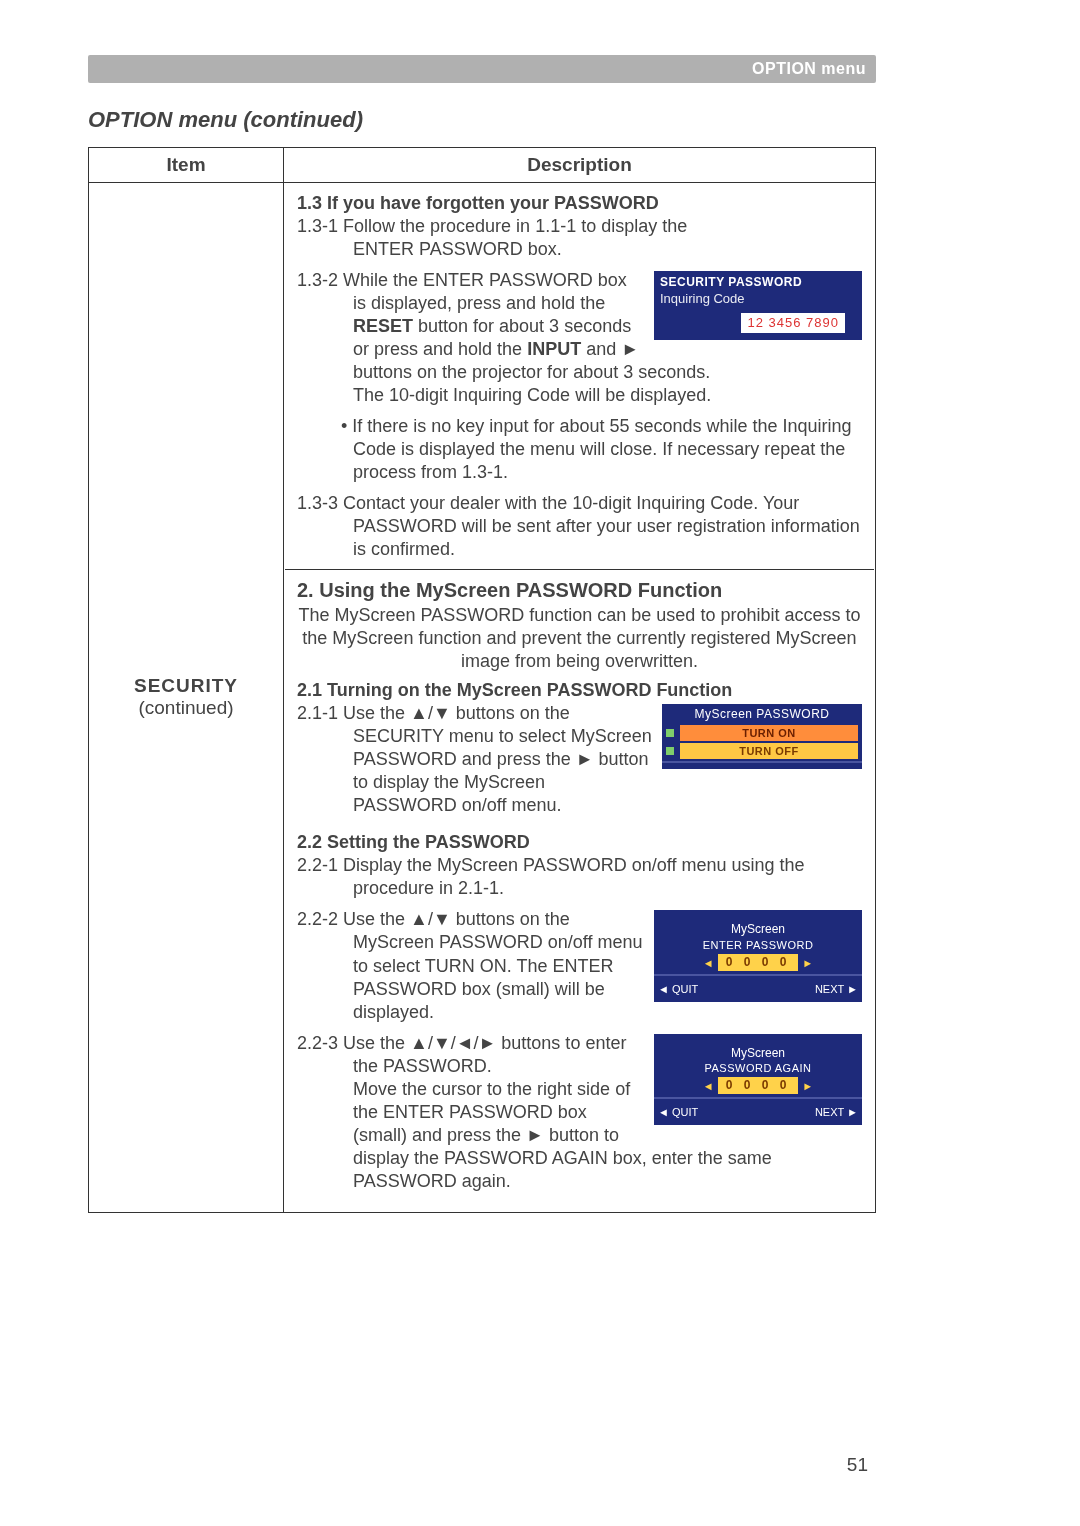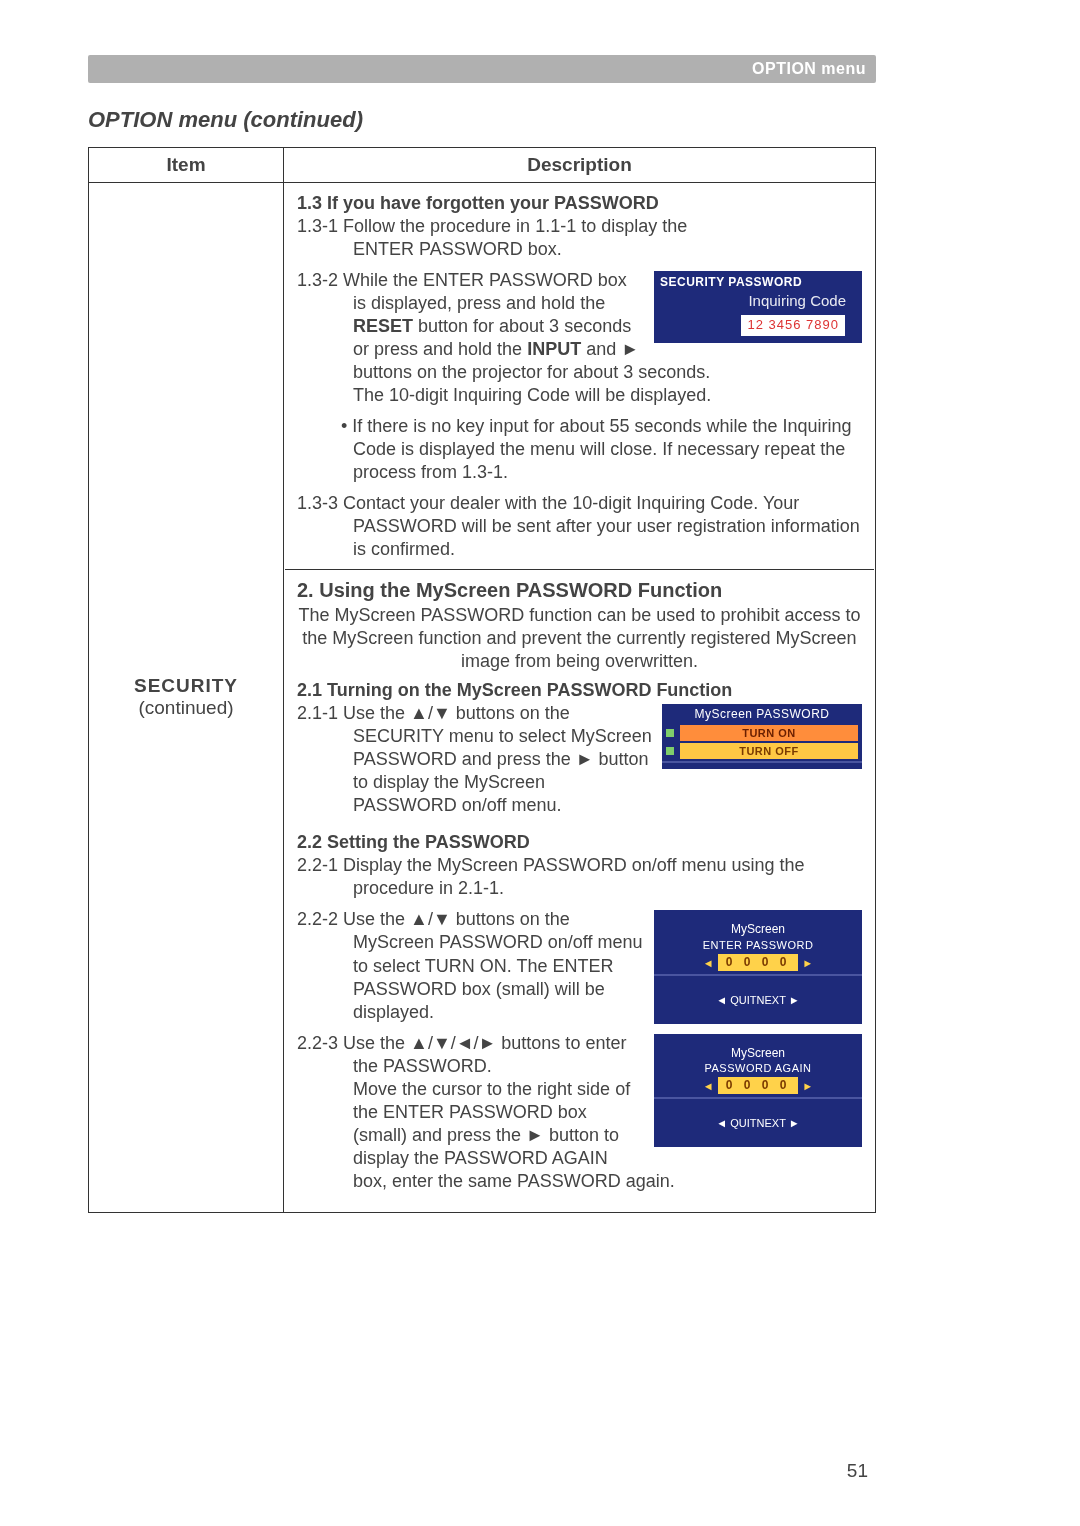--- a/index.html
+++ b/index.html
@@ -97,21 +97,21 @@
   .fig-secpass {
     width: 208px;
     background: #1e2a7a;
     color: #fff;
     font-size: 12px;
     box-sizing: border-box;
     padding: 4px 16px 6px 6px;
     line-height: 1.3;
   }
   .fig-secpass .title { font-weight: bold; letter-spacing: .5px; font-size: 12px; }
-  .fig-secpass .sub { font-size: 15px; opacity: .9; text-align: right; }
+  .fig-secpass .sub { font-size: 13px; opacity: .9; }
   .fig-secpass .code-wrap {
     background: #1e2a7a;
     border: 1px solid #1e2a7a;
     margin-top: 4px;
     display: flex;
     justify-content: flex-end;
   }
   .fig-secpass .code {
     background: #fff;
     color: #d33;
@@ -168,35 +168,35 @@
   .fig-enterpw .digits-row {
     display: flex; justify-content: center; align-items: center; gap: 4px;
     padding-bottom: 3px;
   }
   .fig-enterpw .tri { color: #ffd24a; font-size: 11px; }
   .fig-enterpw .digits {
     background: #ffd24a; color: #7a3a00;
     font-size: 12px; letter-spacing: 4px; padding: 1px 8px; font-weight: bold;
   }
   .fig-enterpw .botrow {
-    display: flex; justify-content: center;
+    display: flex; justify-content: space-between;
     background: #1e2a7a; border-top: 2px solid #4a55a0;
-    font-size: 11px; padding: 17px 4px;
+    font-size: 11px; padding: 6px 4px;
   }
   .fig-enterpw .botrow span { color: #fff; }
 
   .cont-note {
     font-size: 19px;
     color: #444;
     margin-top: 6px;
   }
   .page-num {
     position: absolute;
     right: 96px;
-    bottom: 44px;
+    bottom: 50px;
     font-size: 19px;
     color: #444;
   }
 </style>
 </head>
 <body>
 
 <div class="page">
 
   <div class="header-bar">

